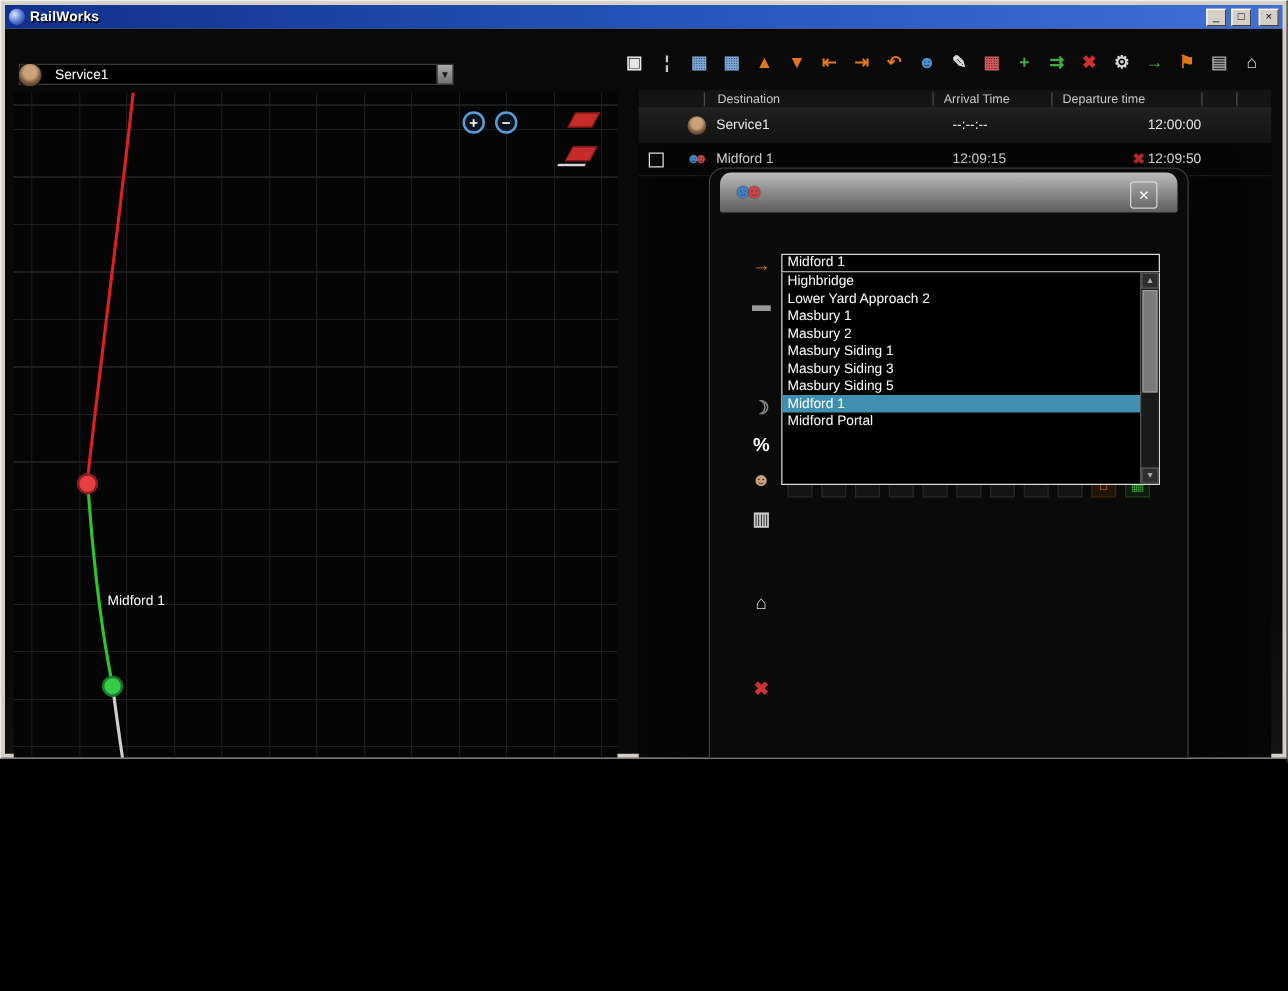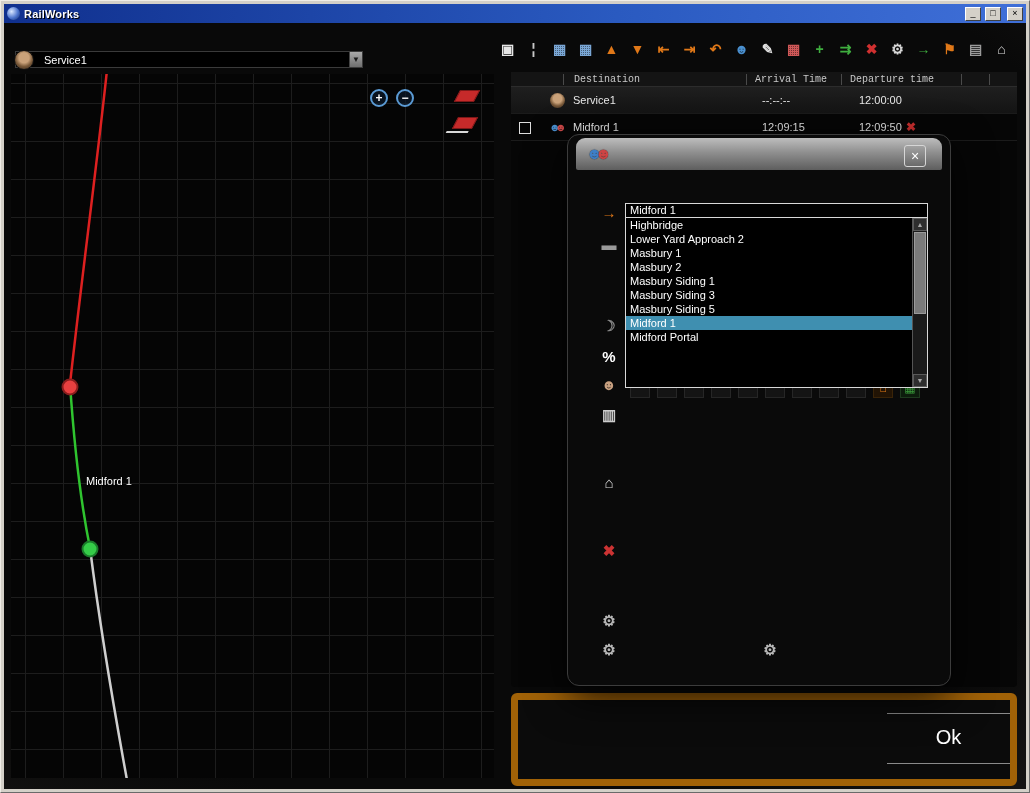--- a/index.html
+++ b/index.html
@@ -1,18 +1,18 @@
 <!DOCTYPE html>
 <html><head>
 <meta charset="utf-8">
 <style>
   * { margin:0; padding:0; box-sizing:border-box; }
   html,body { width:1030px; height:793px; background:#000; font-family:"Liberation Sans",sans-serif; }
 
-  #window { position:relative; width:1030px; height:793px; background:#d4d0c8;
+  #window { position:relative; width:1030px; height:607px; background:#d4d0c8;
             border-top:1px solid #f0ede6; border-left:1px solid #f0ede6;
             border-right:1px solid #6a6a6a; border-bottom:1px solid #6a6a6a; overflow:hidden; }
 
   
   .titlebar { position:absolute; left:3px; top:3px; right:3px; height:19px;
               background:linear-gradient(90deg,#10308e 0%,#2a5ac0 60%,#3f6fd8 100%);
               display:flex; align-items:center; gap:4px; padding:0 3px; }
   .logo { width:13px; height:13px; border-radius:50%;
           background:radial-gradient(circle at 35% 35%,#d8e6ff,#4a72cc 55%,#14295e); flex:0 0 auto; }
   .title-text { color:#fff; font-size:11px; font-weight:bold; flex:1;
@@ -56,33 +56,33 @@
 
   
   .toolbar { position:absolute; left:496px; top:37px; height:22px; display:flex; gap:5px; align-items:center; }
   .tb-icon { width:21px; height:21px; display:flex; align-items:center; justify-content:center;
              font-size:14px; font-weight:bold; }
 
   
   .panel { position:absolute; left:510px; top:71px; width:506px; height:615px; background:#060606;
            border-radius:4px; }
   .thead { display:flex; height:15px; background:#141414; border-bottom:1px solid #2c2c2c;
-           color:#c8c8c8; font-size:10px; align-items:center;font-family:Liberation Mono, monospace; }
+           color:#c8c8c8; font-size:10px; align-items:center; }
   .thead .c { border-left:1px solid #4a4a4a; height:11px; line-height:11px; }
   .c0 { width:52px; border-left:none !important; }
   .c1 { flex:1; padding-left:10px; }
   .c2 { width:95px; padding-left:8px; }
   .c3 { width:120px; padding-left:8px; }
   .c4 { width:28px; }
   .c5 { width:28px; }
   .trow { display:flex; height:27px; align-items:center; color:#e8e8e8; font-size:11px;
           border-bottom:1px solid #1b1b1b; position:relative; }
   .trow.sel { background:linear-gradient(#1f1f1f,#141414); }
   .trow .c2 { padding-left:16px; }
-  .trow .c3 { padding-left:18px; }
+  .trow .c3 { padding-left:18px;text-align:right; }
   .row-avatar { position:absolute; left:39px; top:6px; width:15px; height:15px; border-radius:50%;
                 background:radial-gradient(circle at 50% 38%, #caa27a 35%, #7a5a3a 60%, #2e2218 100%); }
   .chk { position:absolute; left:8px; top:8px; width:12px; height:12px; border:1px solid #ddd; background:transparent; }
   .pax { position:absolute; left:38px; top:5px; width:18px; height:16px; }
   .pax span { position:absolute; font-size:11px; line-height:16px; }
   .pax .p1 { left:0; color:#4a90d0; }
   .pax .p2 { left:6px; color:#d04a4a; }
   .row-del { position:absolute; left:395px; top:6px; color:#d03030; font-size:12px; font-weight:bold; }
 
   

